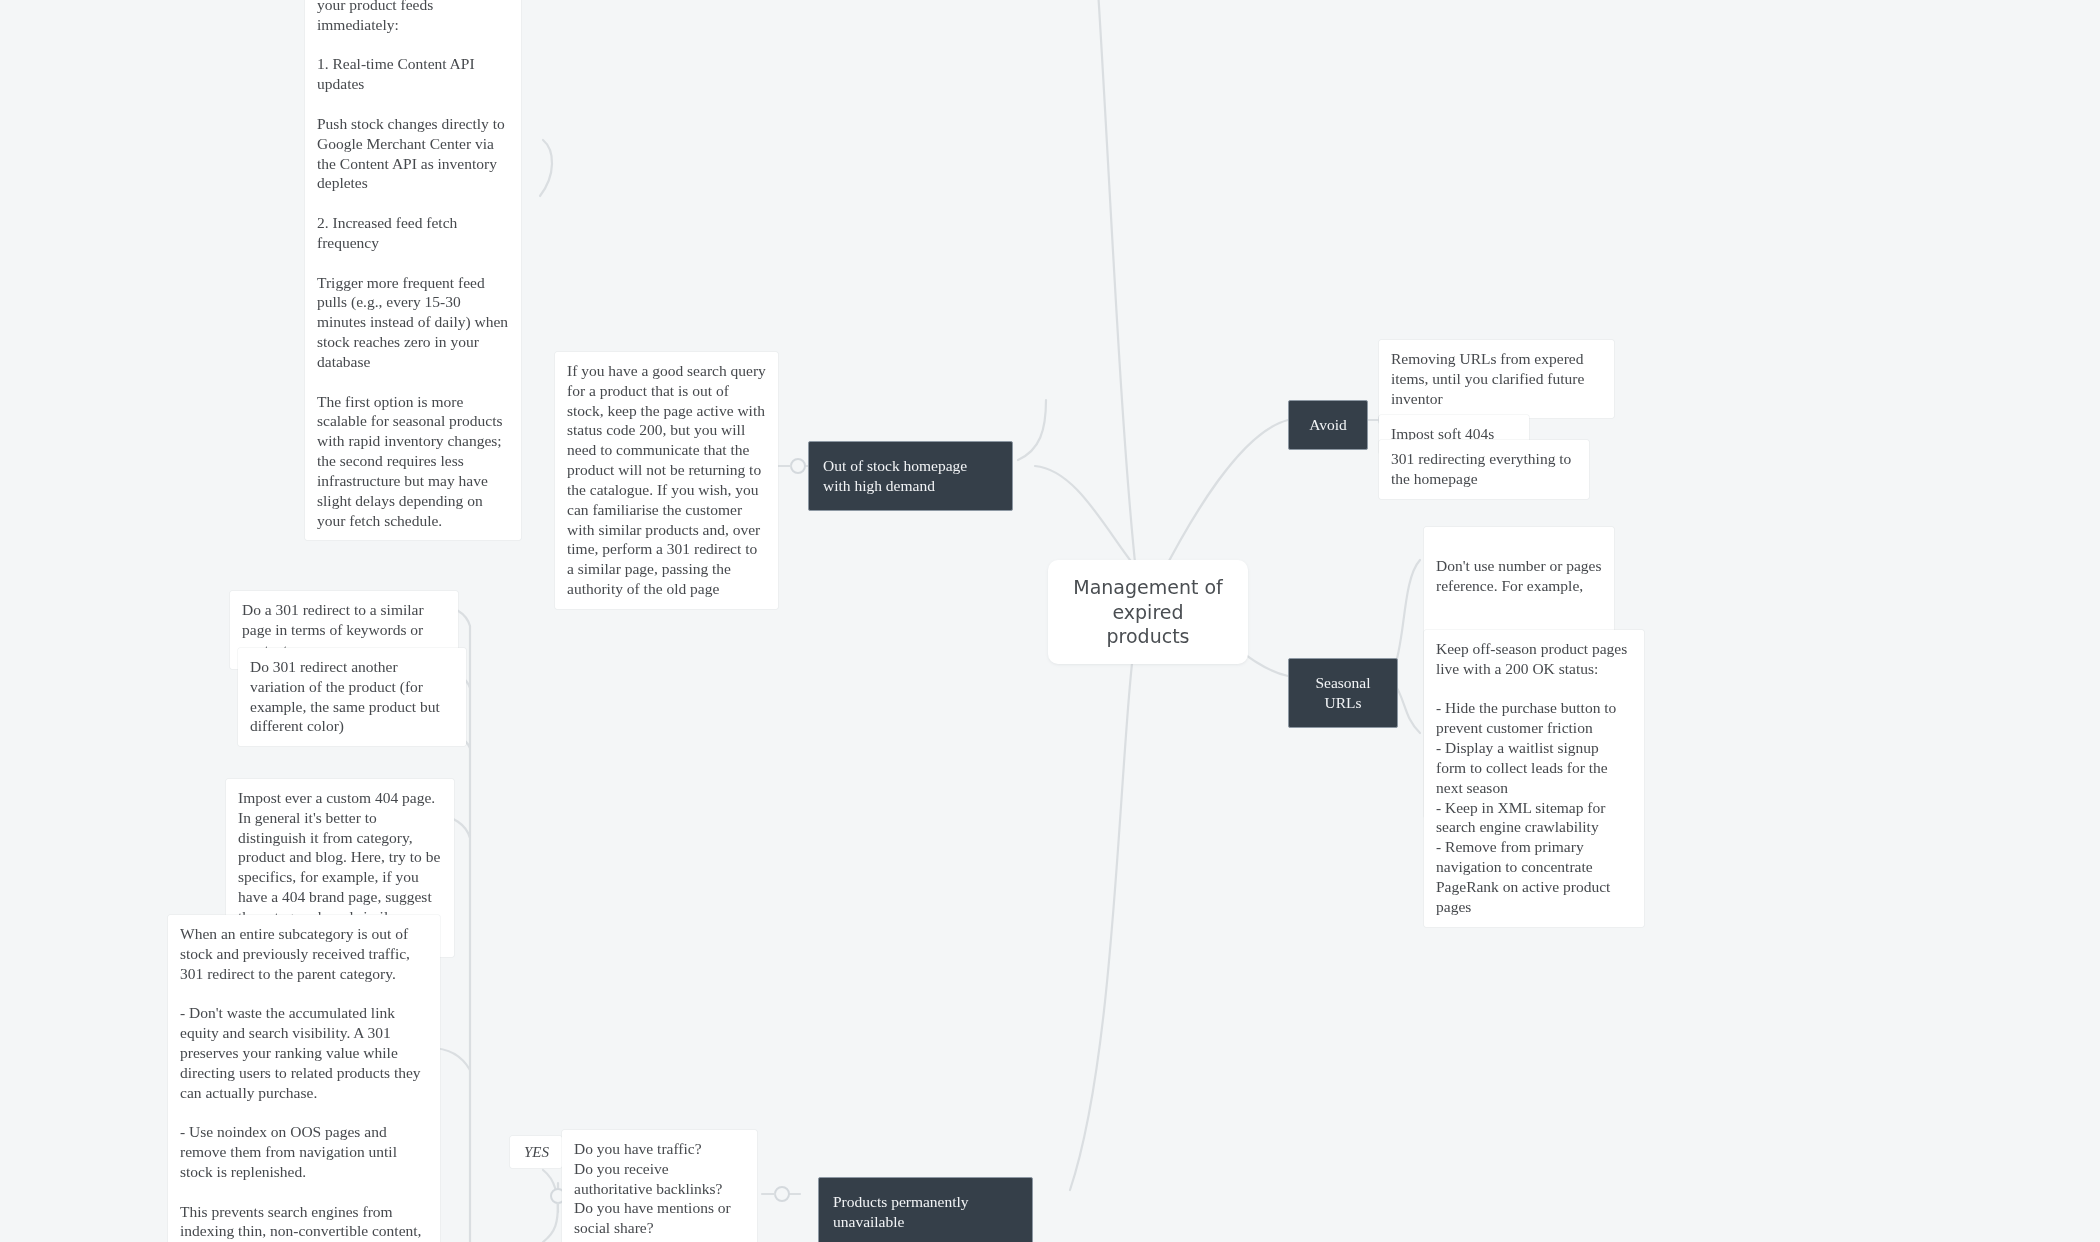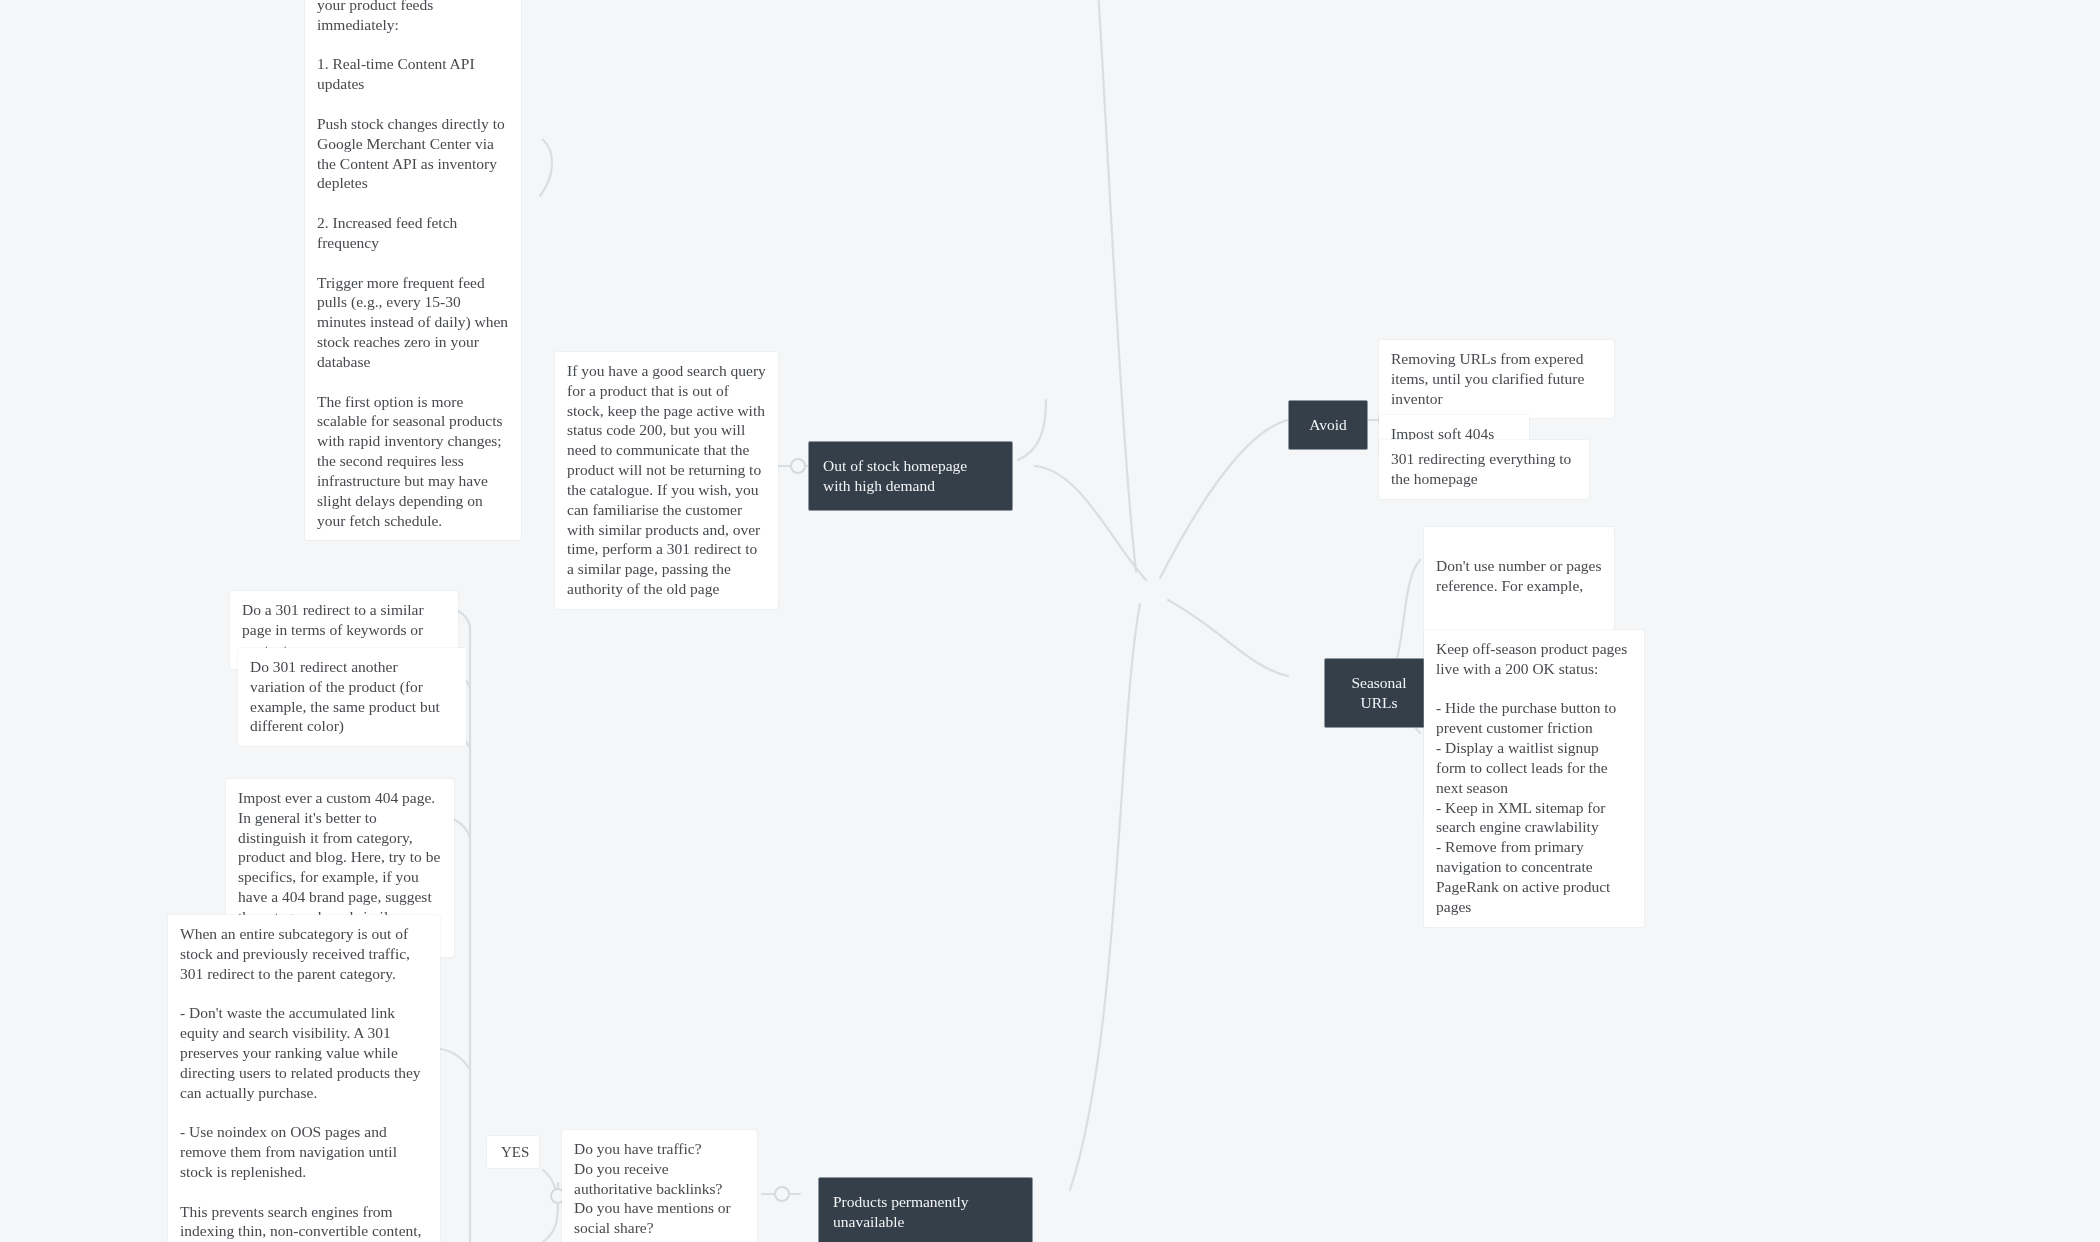--- a/index.html
+++ b/index.html
@@ -133,20 +133,21 @@
       <path d="M470,1242 C470,1120 470,700 470,626"></path>
       <path d="M470,626 C466,612 452,606 440,606"></path>
       <path d="M470,688 C466,676 452,670 440,670"></path>
       <path d="M470,748 C466,738 452,732 440,732"></path>
       <path d="M470,838 C466,824 452,816 440,816"></path>
       <path d="M470,1070 C462,1056 448,1048 430,1048"></path>
 
     </g>
   </svg>
 
+  <div class="node root" style="left:1048px; top:560px; width:200px;">Management of expired products</div>
 
   <div class="node topic" style="left:808px; top:441px; width:205px;">Out of stock homepage with high demand</div>
 
   <div class="node card tight" style="left:555px; top:352px; width:223px;">If you have a good search query for a product that is out of stock, keep the page active with status code 200, but you will need to communicate that the product will not be returning to the catalogue. If you wish, you can familiarise the customer with similar products and, over time, perform a 301 redirect to a similar page, passing the authority of the old page</div>
 
   <div class="node card tight" style="left:305px; top:-14px; width:216px;">your product feeds immediately:
 
 1. Real-time Content API updates
 
  Push stock changes directly to Google Merchant Center via the Content API as inventory depletes
@@ -158,21 +159,21 @@
 The first option is more scalable for seasonal products with rapid inventory changes; the second requires less infrastructure but may have slight delays depending on your fetch schedule.</div>
 
   <div class="node topic" style="left:1288px; top:400px; width:80px; text-align:center;">Avoid</div>
 
   <div class="node card tight" style="left:1379px; top:340px; width:235px;">Removing URLs from expered items, until you clarified future inventor</div>
 
   <div class="node card tight" style="left:1379px; top:415px; width:150px;">Impost soft 404s</div>
 
   <div class="node card tight" style="left:1379px; top:440px; width:210px;">301 redirecting everything to the homepage</div>
 
-  <div class="node topic" style="left:1288px; top:658px; width:110px; text-align:center;margin-left:36px;">Seasonal URLs</div>
+  <div class="node topic" style="left:1288px; top:658px; width:110px; text-align:center;">Seasonal URLs</div>
 
   <div class="node card tight" style="left:1424px; top:527px; width:190px;">
     <div>Don't use number  or pages reference. For example,</div>
     <div style="height:12px;"></div>
     <div>
       <span class="emoji x-mark">❌</span>
       <span>/christmas-guide-2026/</span>
     </div>
     <div>
       <span class="emoji ok-mark">✅</span>
@@ -182,21 +183,21 @@
 
   <div class="node card tight" style="left:1424px; top:630px; width:220px;">Keep off-season product pages live with a 200 OK status:
 
 - Hide the purchase button to prevent customer friction
 - Display a waitlist signup form to collect leads for the next season
 - Keep in XML sitemap for search engine crawlability
 - Remove from primary navigation to concentrate PageRank on active product pages</div>
 
   <div class="node topic" style="left:818px; top:1177px; width:215px;">Products permanently unavailable</div>
 
-  <div class="node pill" style="left:487px; top:1136px; width:52px;">YES</div>
+  <div class="node pill" style="left:510px; top:1136px; width:52px;font-style:italic;">YES</div>
 
   <div class="node card tight" style="left:562px; top:1130px; width:195px;">Do you have traffic?
 Do you receive authoritative backlinks?
 Do you have mentions or social share?
 Have a good positioning?
 Have a business important?</div>
 
   <div class="node card tight" style="left:230px; top:591px; width:228px;">Do a 301 redirect to a similar page in terms of keywords or content</div>
 
   <div class="node card tight" style="left:238px; top:648px; width:228px;">Do 301 redirect another variation of the product (for example, the same product but different color)</div>

